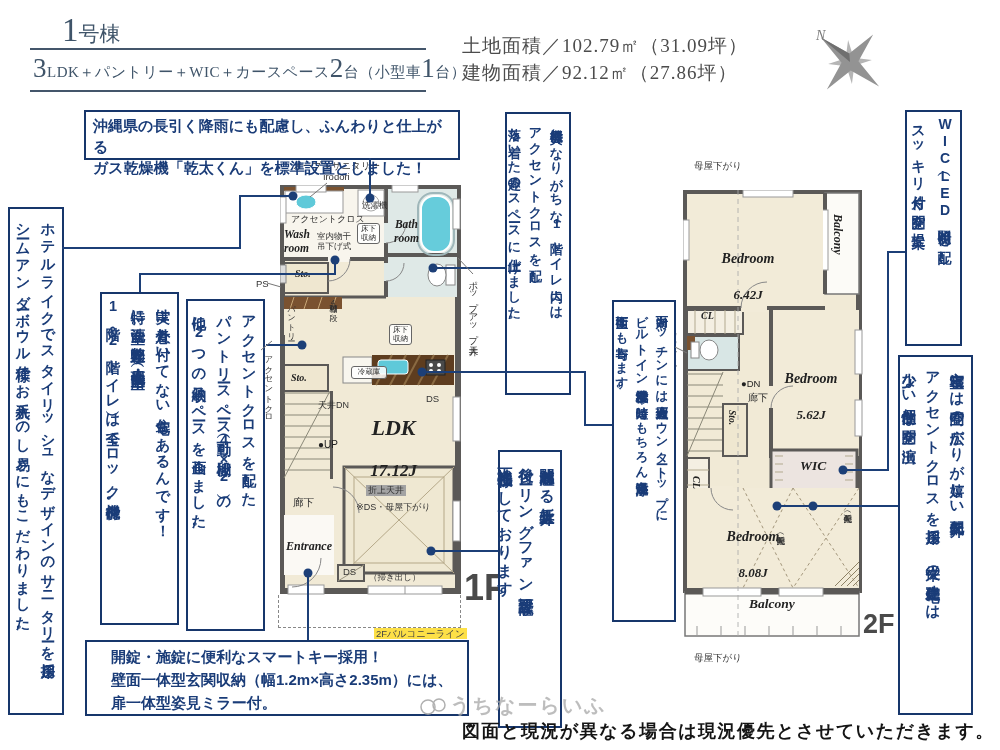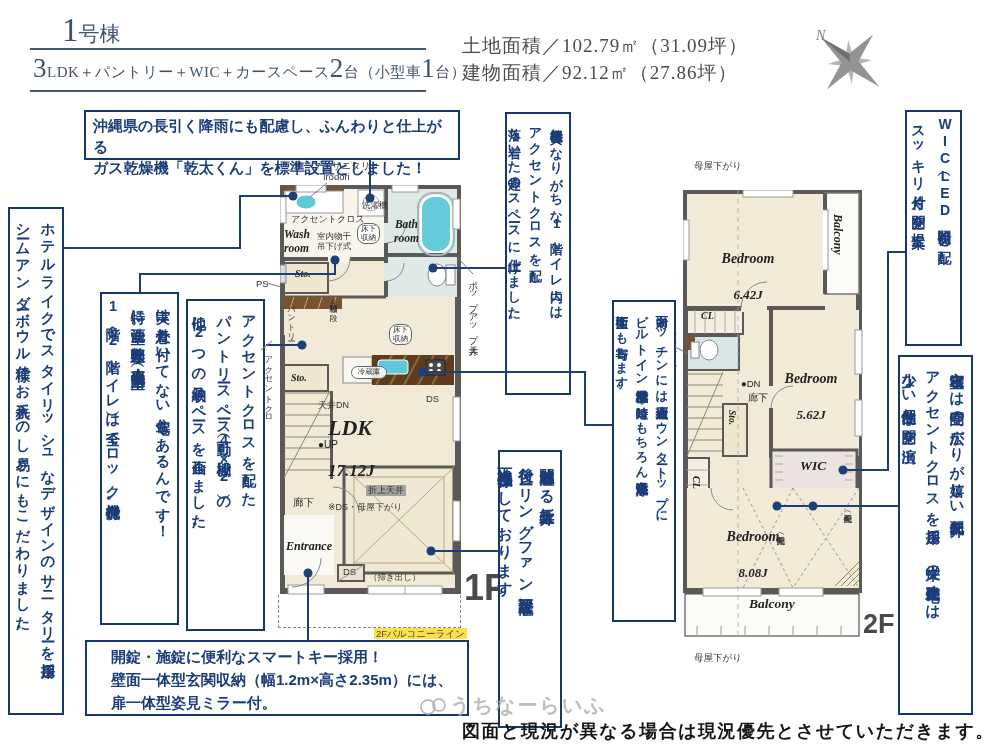--- a/index.html
+++ b/index.html
@@ -9,21 +9,21 @@
   
   .note{position:absolute;border:2px solid #17366b;background:#fff;color:#1a3c78;
         font-weight:bold;white-space:pre-line;box-sizing:border-box;z-index:6;}
   .h-note{padding:3px 7px;}
   .v-note{writing-mode:vertical-rl;text-orientation:upright;padding:4px 2px;letter-spacing:1px;}
   
   .lbl{position:absolute;color:#2e2e2e;white-space:pre-line;z-index:5;line-height:1.2;}
   .vlbl{writing-mode:vertical-rl;text-orientation:upright;}
   .rlbl{writing-mode:vertical-rl;}
   .serif{font-family:"Liberation Serif","DejaVu Serif",serif;font-style:italic;font-weight:bold;color:#222;}
-  .boxed{border:1px solid #666;border-radius:8px;background:rgba(255,255,255,.85);
+  .boxed{border:1px solid #666;border-radius:3px;background:rgba(255,255,255,.85);
          text-align:center;line-height:1.15;padding:1px 2px;}
   .rule{position:absolute;height:0;border-top:2px solid #44566b;}
   .ttl-num{font-family:"Liberation Serif",serif;font-size:33px;color:#3f5469;}
   .ttl-suf{font-family:"Liberation Serif",serif;font-size:21px;color:#3f5469;}
   .spec{font-family:"Liberation Serif",serif;color:#3f5469;font-size:15px;letter-spacing:.5px;}
   .spec .big{font-size:27px;}
   .area{font-family:"Liberation Serif",serif;color:#4c4c4c;font-size:19px;letter-spacing:1px;}
   .balline{border:1px dashed #888;border-top:none;z-index:2;}
   .disc{font-size:18px;font-weight:bold;color:#151515;letter-spacing:1.5px;}
   .wm{color:#a8a8a8;font-size:20px;font-weight:bold;letter-spacing:2px;opacity:.75;}
@@ -314,21 +314,21 @@
   <div class="lbl" style="left:256px;top:278px;font-size:9.5px;color:#333;">PS</div>
   <div class="lbl vlbl" style="left:286px;top:300px;font-size:8px;height:46px;">パントリー</div>
   <div class="lbl vlbl" style="left:328px;top:298px;font-size:8px;height:50px;">可動棚4段</div>
   <div class="lbl vlbl" style="left:468px;top:274px;font-size:9.5px;height:86px;color:#333;">ポップアップ天井</div>
   <div class="lbl vlbl" style="left:254px;top:350px;font-size:8.5px;height:70px;color:#333;">アクセントクロス</div>
   <div class="lbl boxed" style="left:351px;top:366px;font-size:7.5px;width:30px;">冷蔵庫</div>
   <div class="lbl boxed" style="left:389px;top:324px;width:17px;font-size:7.5px;">床下収納</div>
   <div class="lbl" style="left:318px;top:400px;font-size:9px;color:#333;">天井DN</div>
   <div class="lbl" style="left:318px;top:439px;font-size:10px;color:#222;">●UP</div>
   <div class="lbl" style="left:426px;top:393px;font-size:9.5px;color:#333;">DS</div>
-  <div class="lbl" style="left:328px;top:396px;width:115px;">
+  <div class="lbl" style="left:336px;top:396px;width:115px;text-align:center;">
     <div class="serif" style="font-size:22px;">LDK</div>
     <div class="serif" style="font-size:17px;">17.12J</div>
     <div style="font-size:9px;color:#333;margin-top:2px;">※DS・母屋下がり</div>
   </div>
   <div class="lbl" style="left:366px;top:485px;font-size:9px;color:#333;background:#a3a3a3;padding:0 2px;">折上天井</div>
   <div class="lbl" style="left:293px;top:496px;font-size:10.5px;">廊下</div>
   <div class="lbl serif" style="left:286px;top:539px;font-size:12px;">Entrance</div>
   <div class="lbl" style="left:343px;top:566px;font-size:9.5px;color:#333;">DS</div>
   <div class="lbl" style="left:369px;top:572px;font-size:8.5px;color:#333;">（掃き出し）</div>
   <div class="lbl" style="left:374px;top:628px;font-size:9.5px;color:#444;background:#fde047;padding:0 2px;">2Fバルコニーライン</div>

